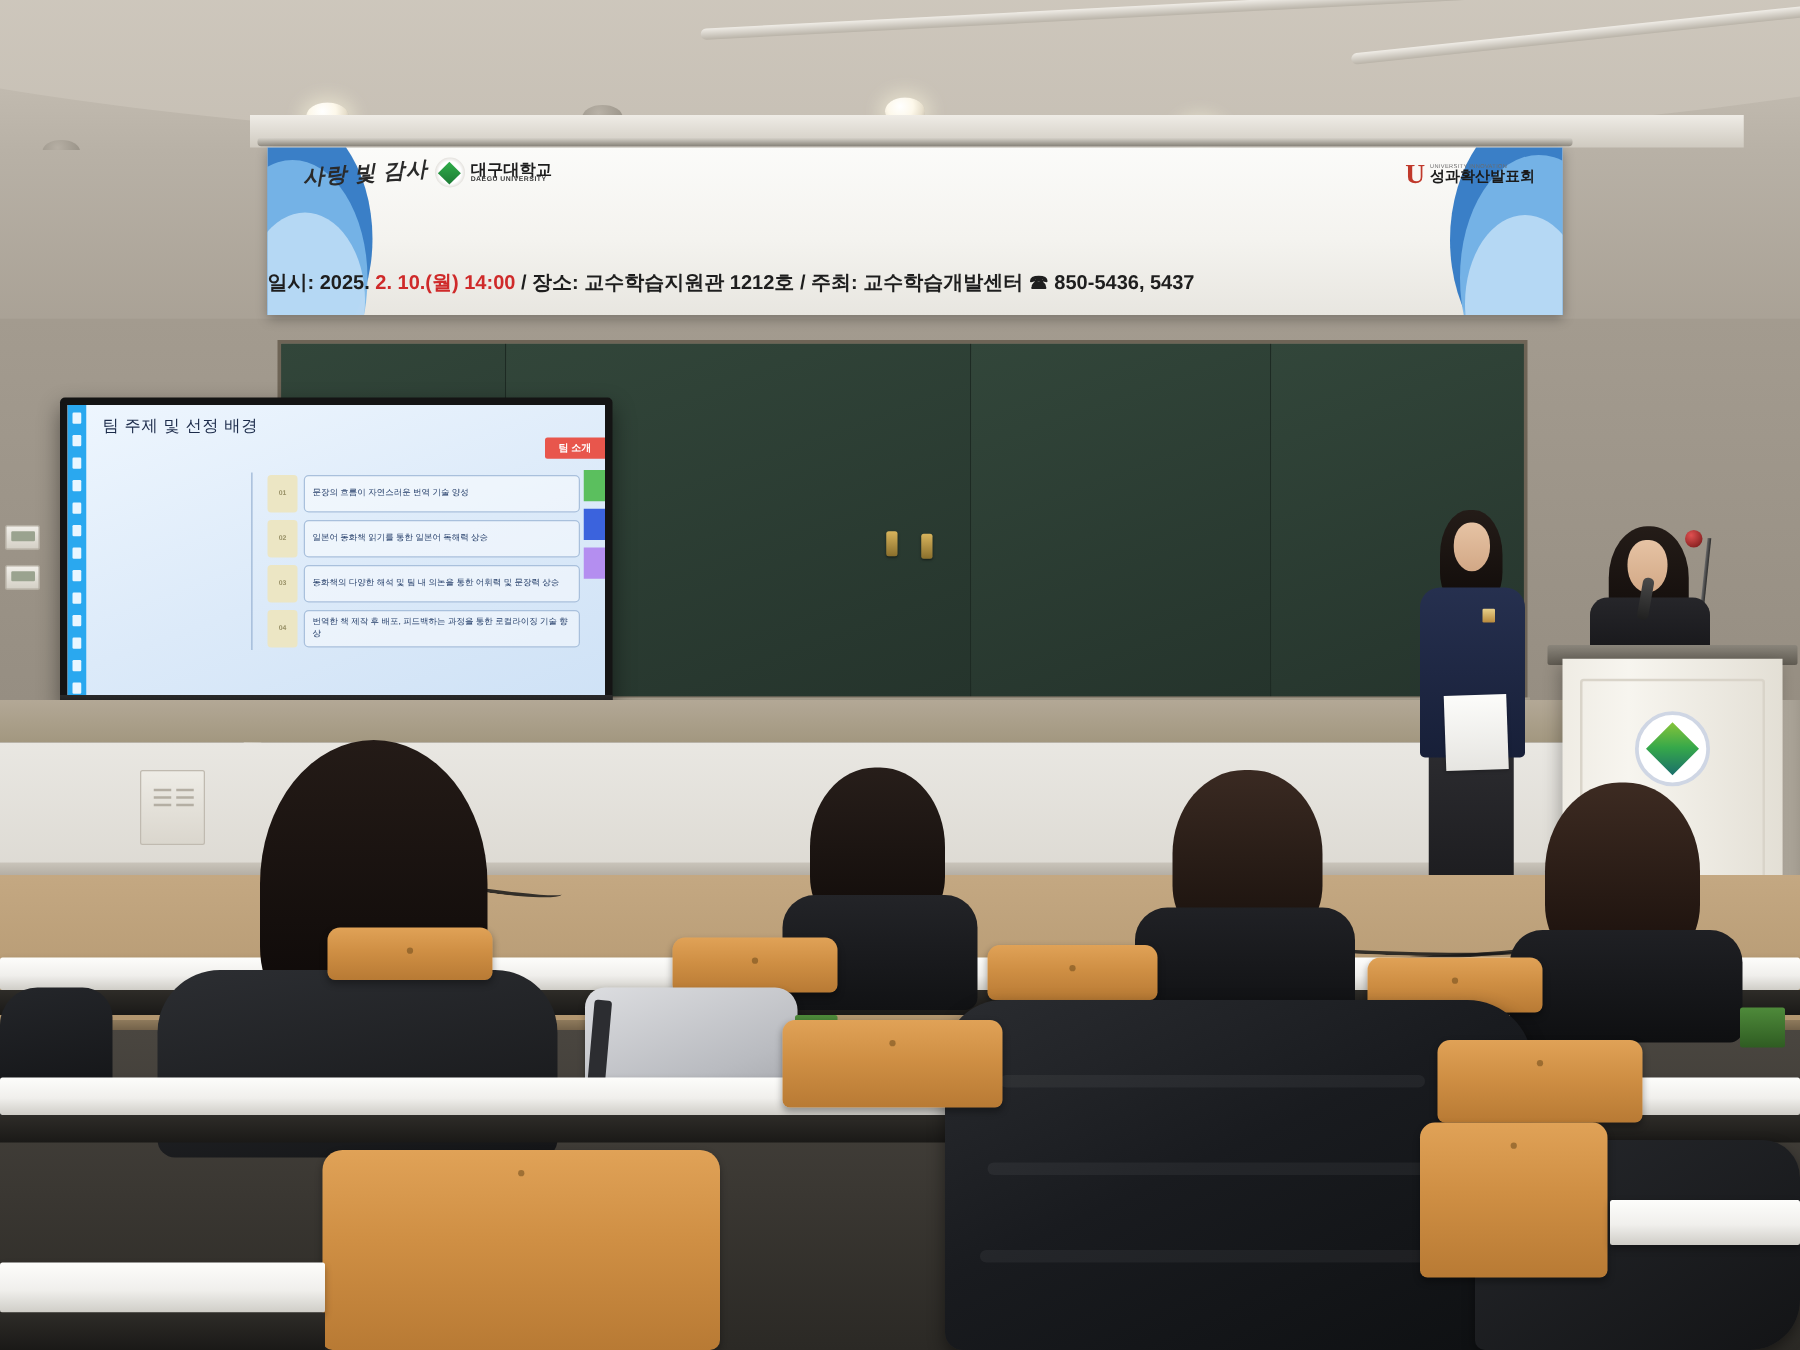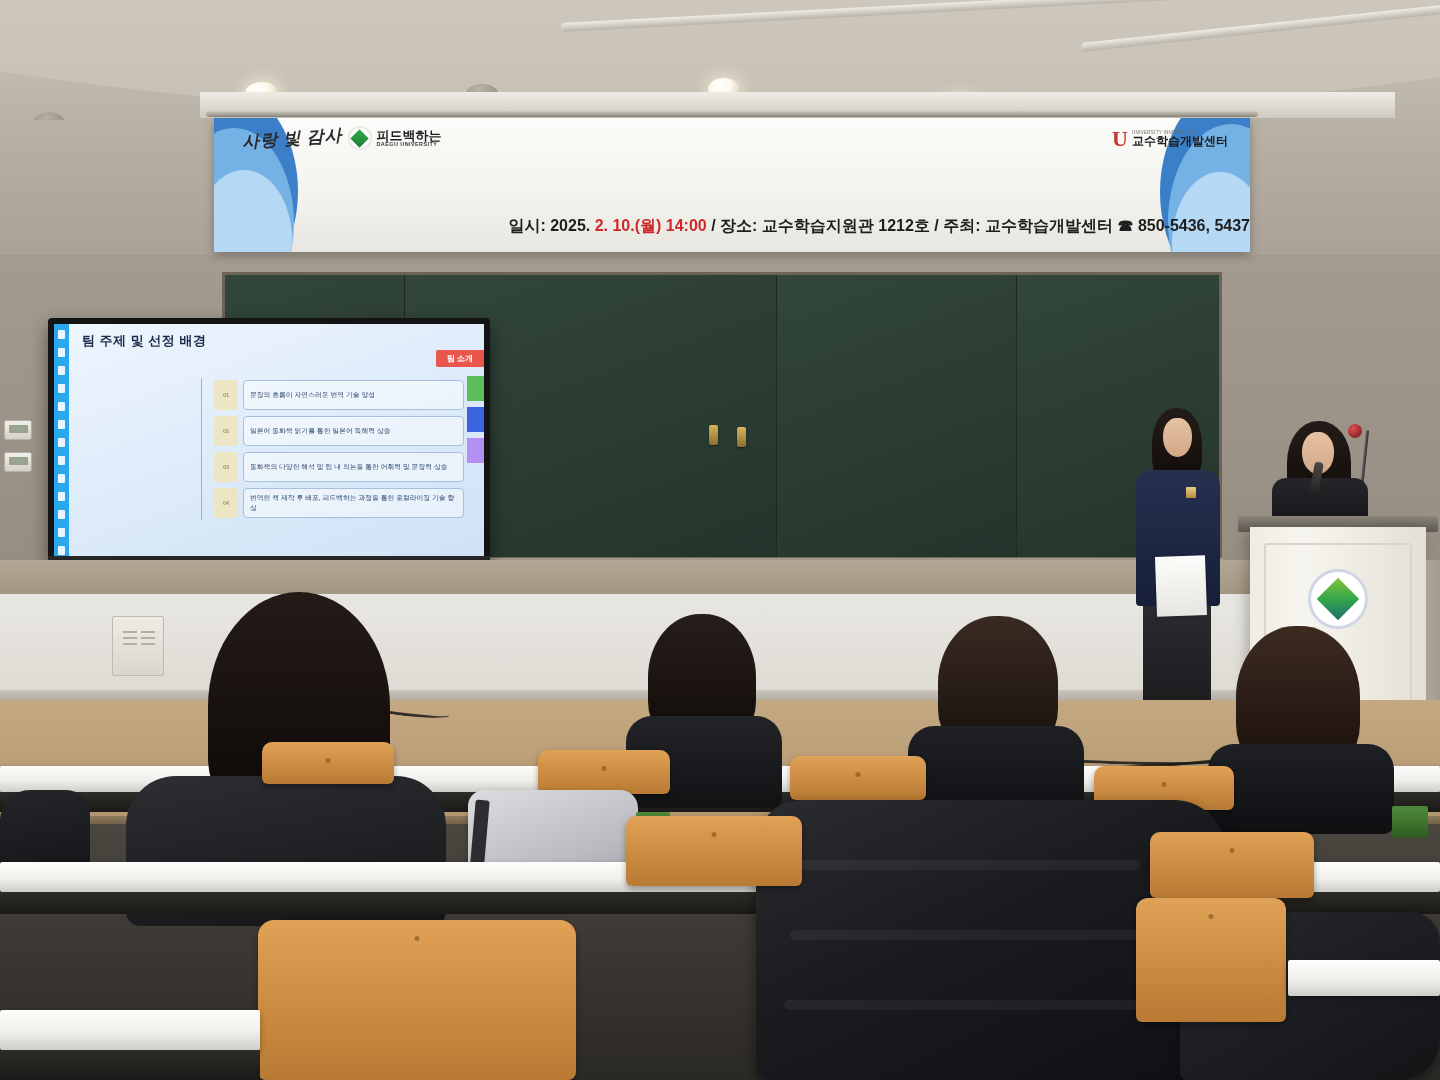--- a/index.html
+++ b/index.html
@@ -68,21 +68,21 @@
   .logo-right{position:absolute;right:22px;top:10px;display:flex;align-items:center;gap:4px;}
   .ui-mark{font-family:"Liberation Serif",serif;font-size:22px;font-weight:bold;
     color:#c0392b;line-height:1;}
   .ui-txt{line-height:1.0;}
   .ui-en{font-size:4.5px;color:#6c6c6c;letter-spacing:.3px;}
   .ui-kr{font-size:12px;font-weight:bold;color:#1b1b1b;}
 
   .banner-title{position:absolute;left:0;right:0;top:42px;text-align:center;
     font-size:38px;font-weight:bold;color:#2a2f9e;letter-spacing:-.5px;
     text-shadow:1px 1px 0 rgba(255,255,255,.5);}
-  .banner-sub{position:absolute;left:0;right:0;top:98px;text-align:right;
+  .banner-sub{position:absolute;left:0;right:0;top:98px;text-align:left;
     font-size:16px;font-weight:bold;color:#1e1e1e;}
   .red{color:#cf2a2a;}
 
   
   .board-frame{position:absolute;left:222px;top:272px;width:1000px;height:288px;
     background:linear-gradient(180deg,#3a4a40,#2a3a31);border:3px solid #6e6456;
     box-shadow:inset 0 0 24px rgba(0,0,0,.45);}
   .board-panel{position:absolute;top:0;height:100%;
     background:linear-gradient(160deg,#32463a,#25342c);border-right:1px solid #1d2a23;}
   .board-handle{position:absolute;width:9px;height:20px;border-radius:2px;
@@ -101,21 +101,21 @@
   .tv-base{position:absolute;left:128px;top:706px;width:150px;height:12px;
     background:linear-gradient(180deg,#d5d0c6,#9b958a);border-radius:3px;}
   .caster{position:absolute;width:12px;height:12px;border-radius:50%;
     background:radial-gradient(circle,#7d776c,#3c382f);}
 
   .slide{position:relative;width:100%;height:100%;
     background:linear-gradient(160deg,#eef6fe 0%,#dceaf9 55%,#cfe2f6 100%);
     overflow:hidden;}
   .filmstrip{position:absolute;left:0;top:0;width:15px;height:100%;background:#2aa8ef;}
   .filmstrip i{position:absolute;left:4px;width:7px;height:9px;background:#eaf6ff;border-radius:1px;}
-  .slide-title{position:absolute;left:28px;top:8px;font-size:13px;font-weight:bold;
+  .slide-title{position:absolute;left:28px;top:8px;font-size:13px;font-weight:normal;
     color:#1c2b4a;letter-spacing:.5px;}
   .team-tab{position:absolute;right:0;top:26px;width:48px;height:17px;
     background:#e8564c;color:#fff;font-size:8px;font-weight:bold;
     display:flex;align-items:center;justify-content:center;border-radius:2px 0 0 2px;}
   .side-tab{position:absolute;right:0;width:17px;height:25px;}
   .st-g{background:#5bbf5e;}
   .st-b{background:#3b63dd;}
   .st-p{background:#b48ef0;}
   .slide-divider{position:absolute;left:147px;top:54px;width:1px;height:142px;background:#9ab4d4;}
 
@@ -266,30 +266,30 @@
     <div class="banner-wave bw4"></div>
     <div class="banner-wave bw5"></div>
     <div class="banner-wave bw6"></div>
 
     <div class="logo-left">
       <span class="calli">사랑 빛 감사</span>
       <span class="du-mark">
         <span class="du-dia"></span>
       </span>
       <span class="du-name">
-        <div class="du-kr">피드백하는</div>
+        <div class="du-kr">대구대학교</div>
         <div class="du-en">DAEGU UNIVERSITY</div>
       </span>
     </div>
 
     <div class="logo-right">
       <span class="ui-mark">U</span>
       <span class="ui-txt">
         <div class="ui-en">UNIVERSITY INNOVATION</div>
-        <div class="ui-kr">교수학습개발센터</div>
+        <div class="ui-kr">성과확산발표회</div>
       </span>
     </div>
 
     <div class="banner-sub">
       <span>일시: 2025.</span>
       <span class="red">2. 10.(월) 14:00</span>
       <span> / 장소: 교수학습지원관 1212호 / 주최: 교수학습개발센터 ☎ 850-5436, 5437</span>
     </div>
   </div>
 

